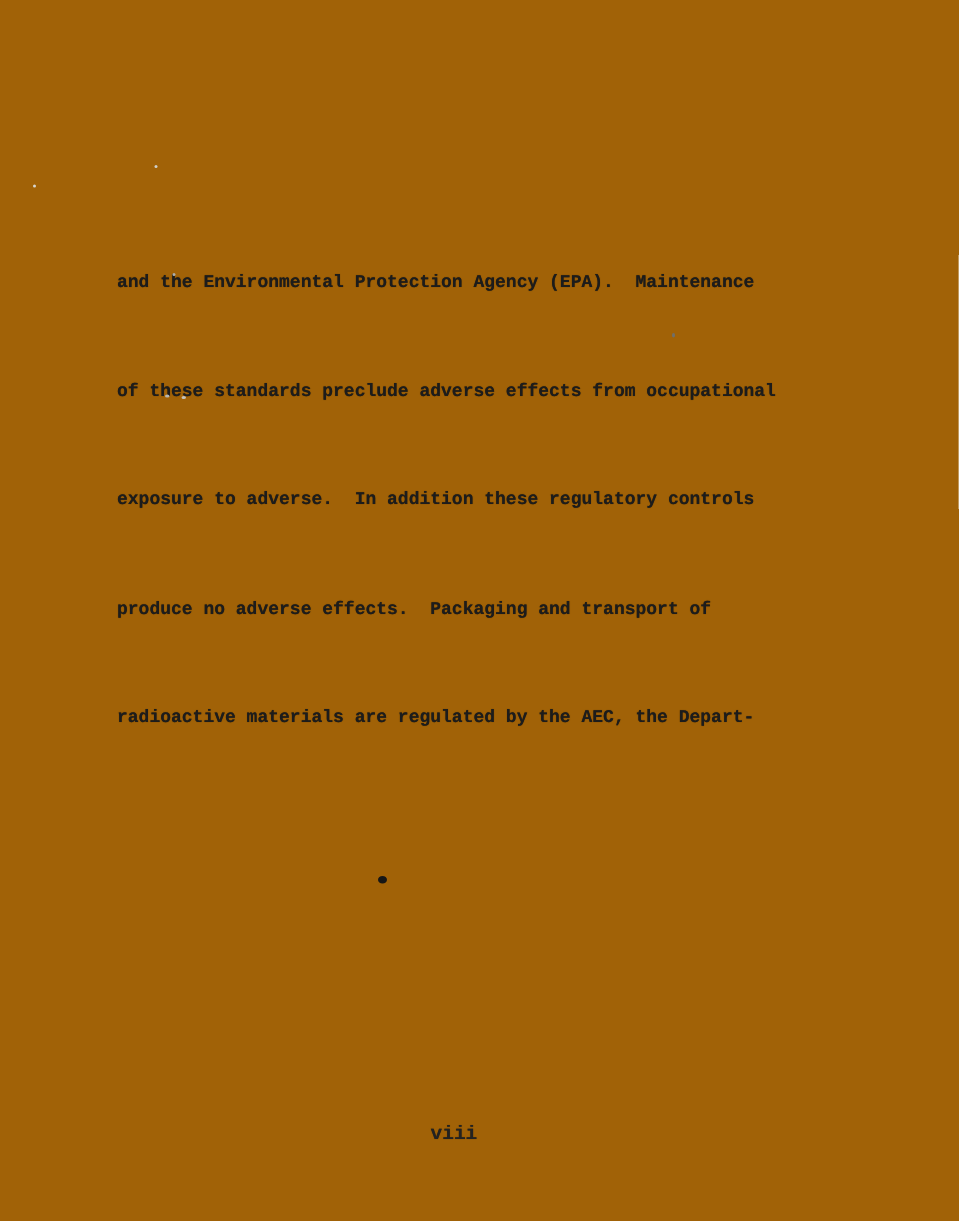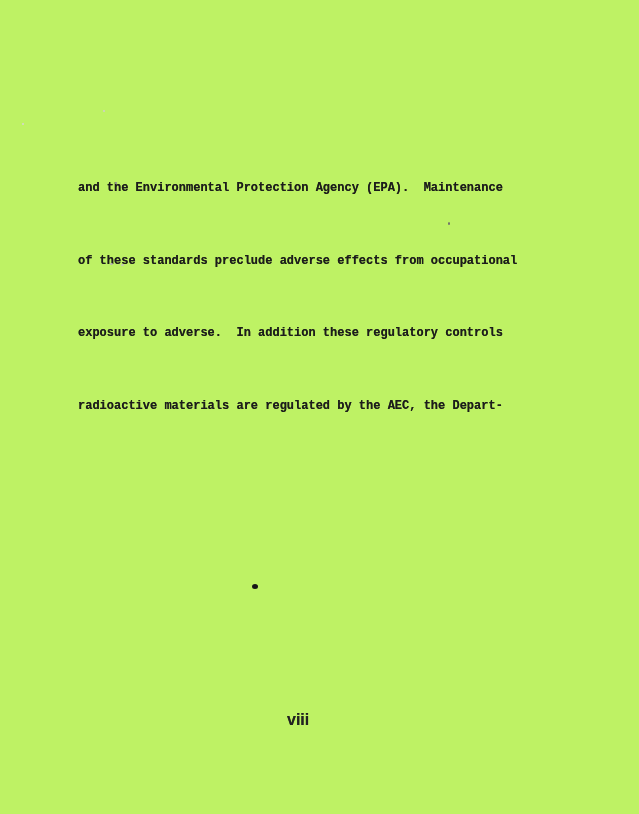--- a/index.html
+++ b/index.html
@@ -10,44 +10,44 @@
     width: 639px;
     height: 814px;
     position: relative;
     background: #fcfcfa;
     overflow: hidden;
     font-family: "Liberation Mono", "DejaVu Sans Mono", monospace;
   }
   .page {
     position: absolute;
     inset: 0;
-    background: #bef264;
+    background: #a16207;
   }
   .text-block {
     position: absolute;
     left: 78px;
     top: 128px;
     font-family: "Liberation Mono", "DejaVu Sans Mono", monospace;
     font-size: 12px;
     font-weight: 700;
     line-height: 24.15px;
     color: #1c1c1c;
     white-space: pre;
     text-shadow: 0 0 0.5px rgba(10,10,10,0.7);
   }
   .text-line {
     height: 24.15px;
     white-space: pre;
   }
   .footer {
     position: absolute;
     left: 287px;
-    top: 708px;
-    font-family: Liberation Sans, sans-serif;
-    font-size: 16px;
+    top: 744px;
+    font-family: Liberation Mono, monospace;
+    font-size: 13px;
     font-weight: 700;
     line-height: 24.15px;
     color: #222;
     white-space: pre;
     text-shadow: 0 0 0.5px rgba(10,10,10,0.6);
   }
   .ink-dot {
     position: absolute;
     left: 252px;
     top: 584px;
@@ -69,20 +69,21 @@
 </style>
 </head>
 <body>
 
 <div class="page">
 
   <div class="text-block">
     <div class="text-line">and the Environmental Protection Agency (EPA).  Maintenance</div>
     <div class="text-line">of these standards preclude adverse effects from occupational</div>
     <div class="text-line">exposure to adverse.  In addition these regulatory controls</div>
+    <div class="text-line">produce no adverse effects.  Packaging and transport of</div>
     <div class="text-line">radioactive materials are regulated by the AEC, the Depart-</div>
     
     
     
     
     
     
     
     
     

